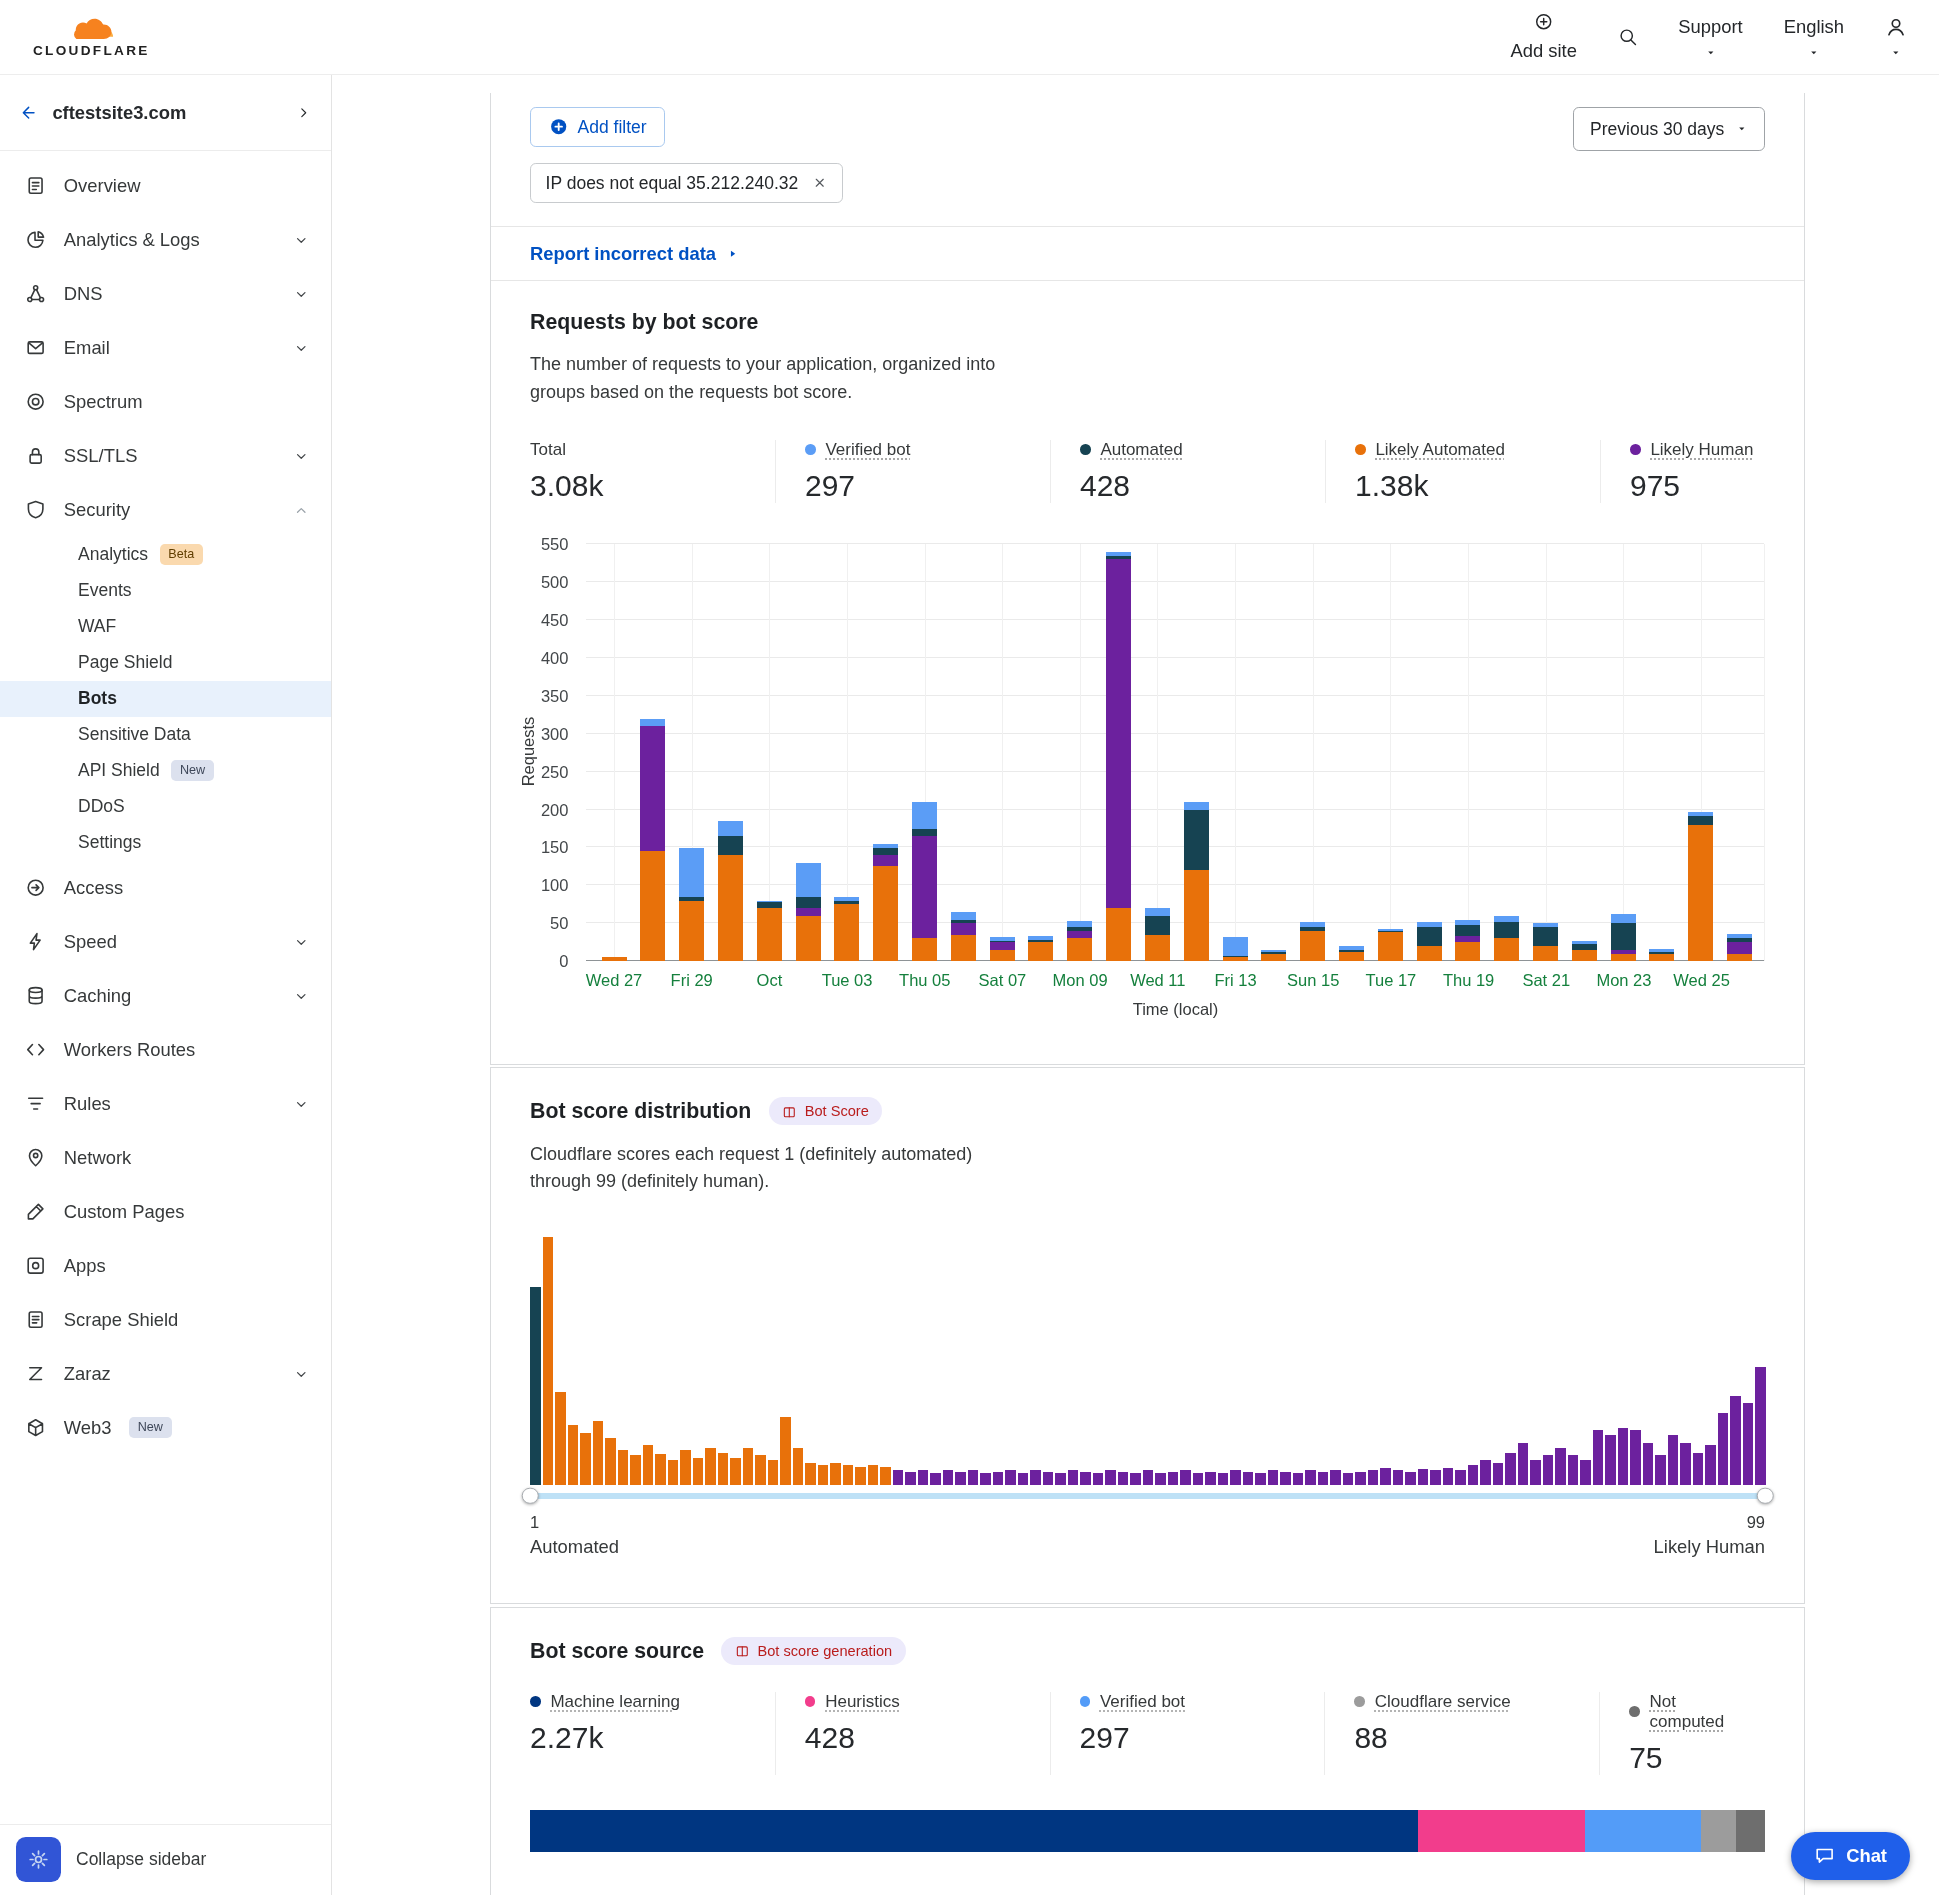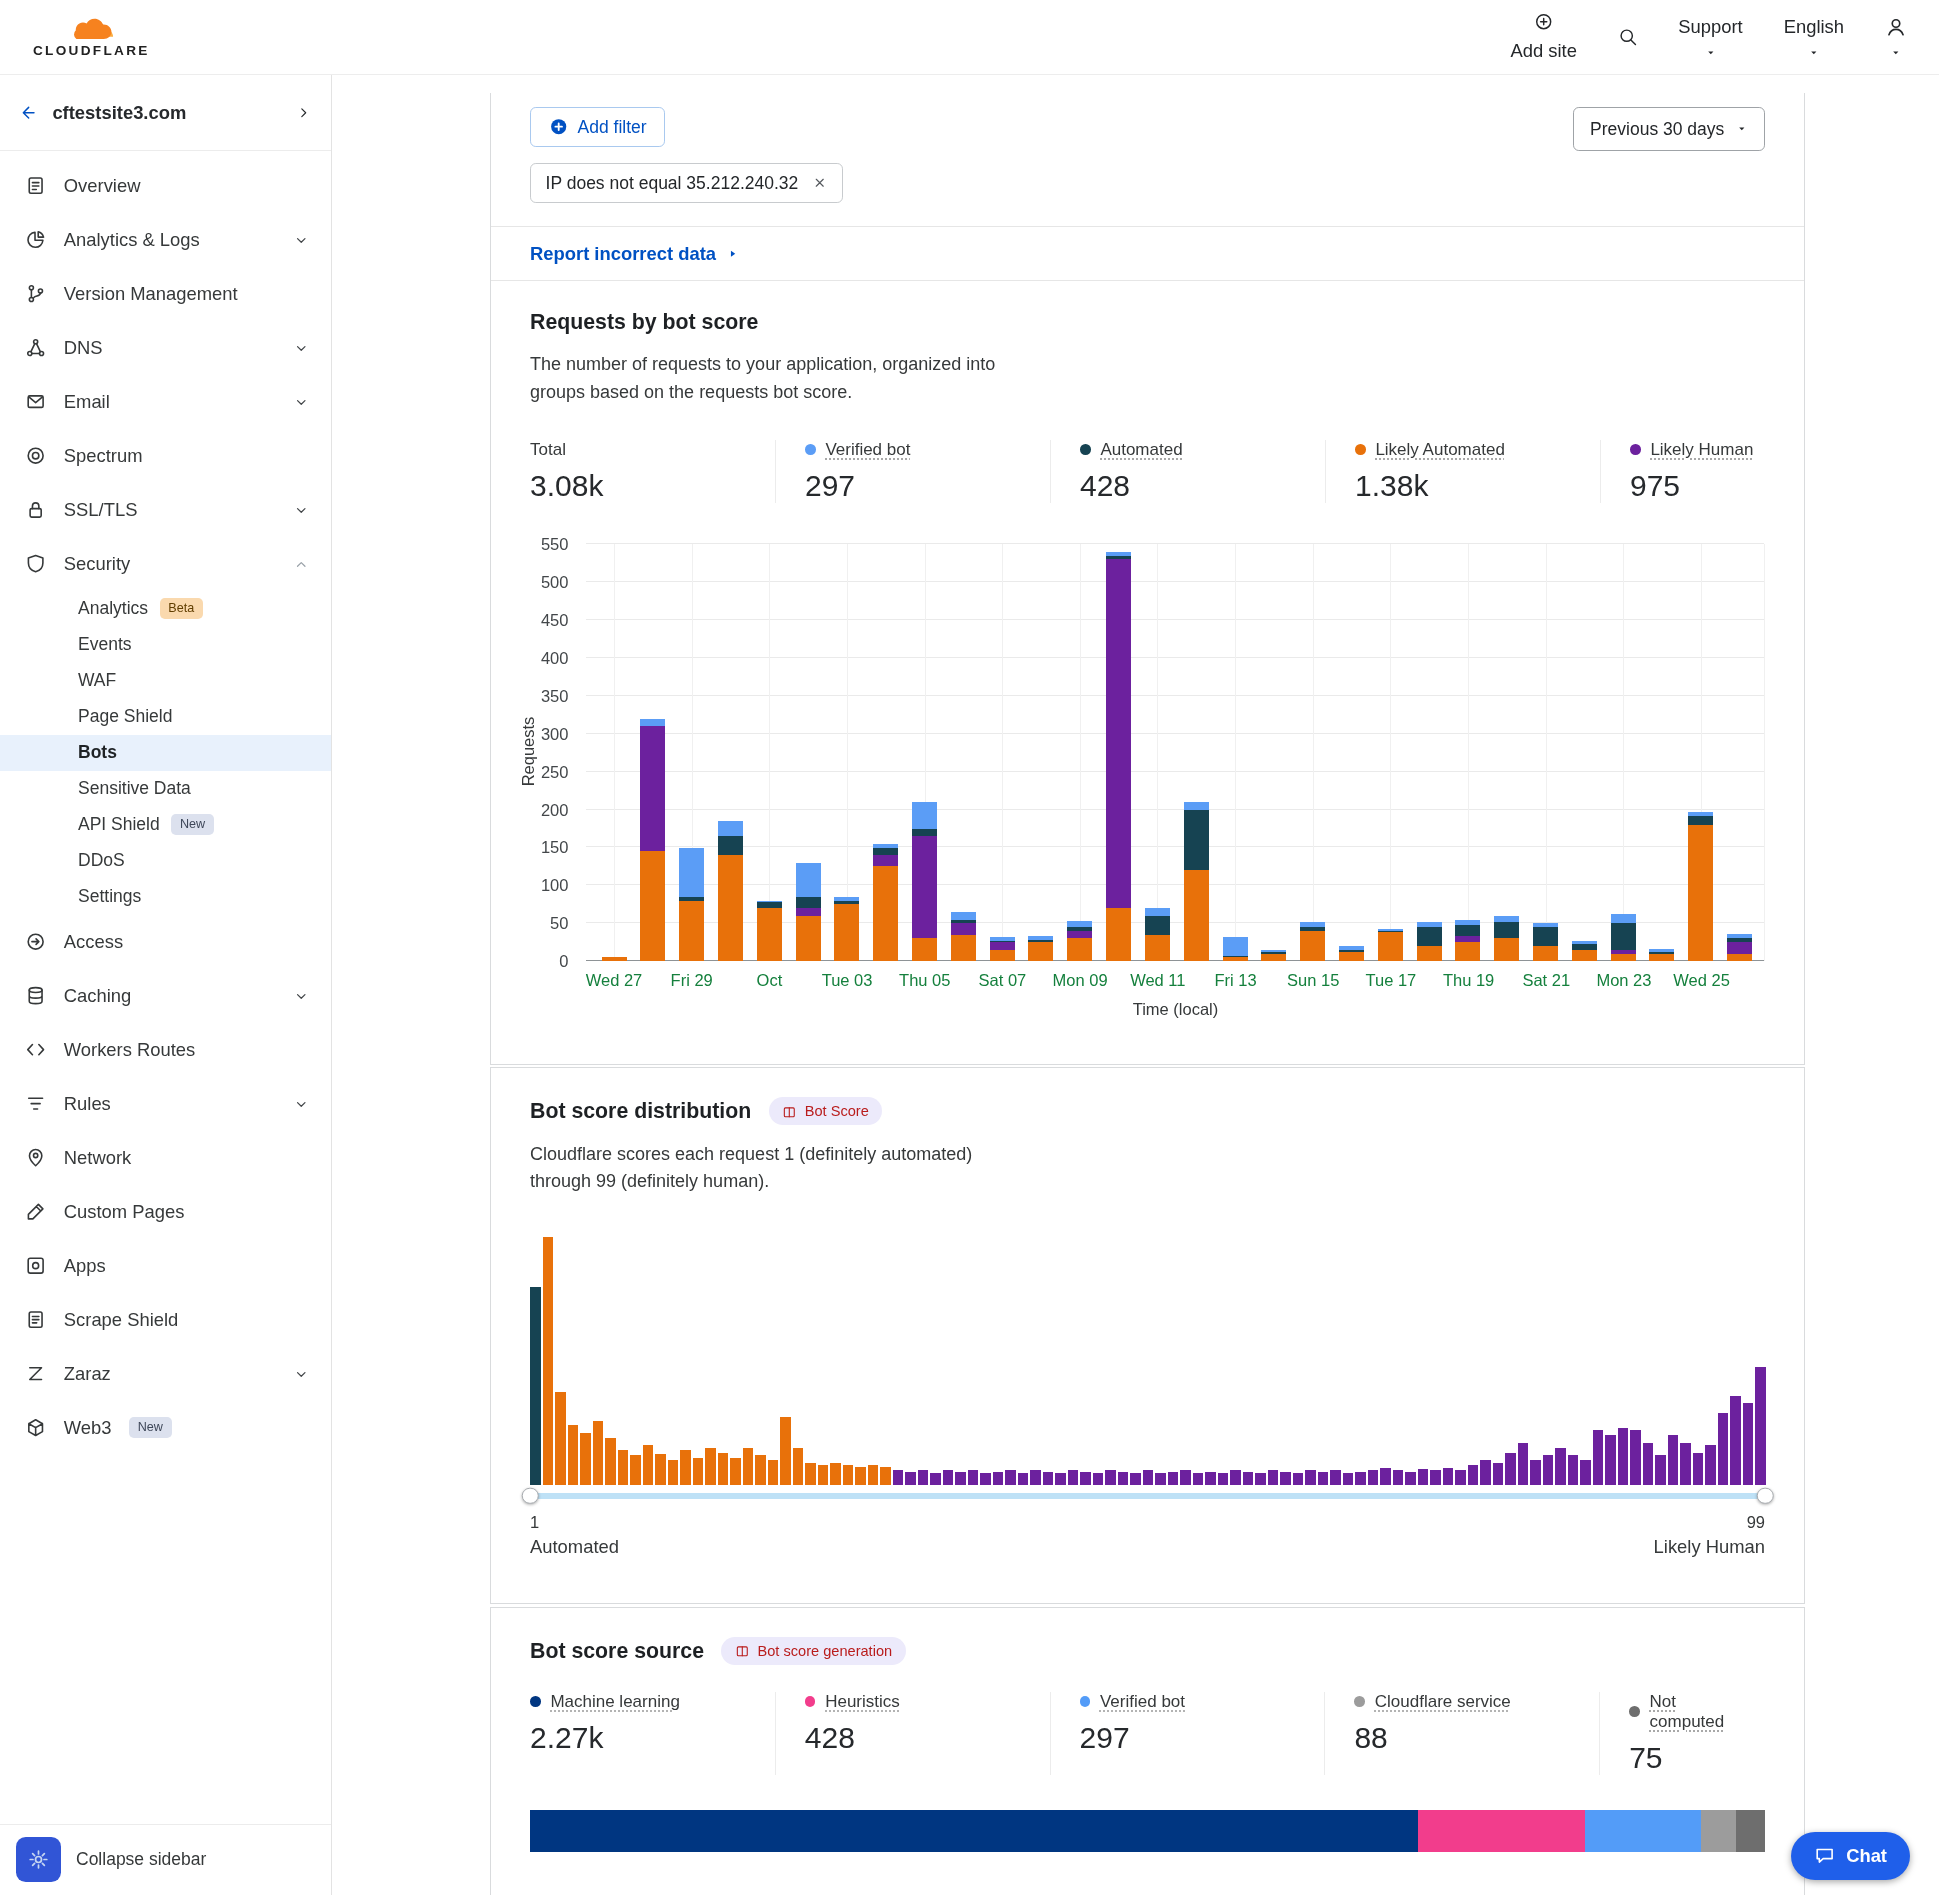--- a/index.html
+++ b/index.html
@@ -216,29 +216,20 @@
           <path d="M9.4 3.2a7 7 0 1 0 7.4 7.4H9.4z"></path>
           <path d="M12.4 2.6a7 7 0 0 1 5 5h-5z"></path>
         </svg>
         <span>Analytics &amp; Logs</span>
         <svg viewBox="0 0 20 20" class="svgi nav-ch" style="width: 16.5px; height: 16.5px; margin-left: auto;">
           <path d="M5.5 8l4.5 4.5L14.5 8"></path>
         </svg>
       </div>
       <div class="nav-item">
         <svg viewBox="0 0 20 20" class="svgi nav-ic">
-          <circle cx="6" cy="4.5" r="1.9"></circle>
-          <circle cx="6" cy="15.5" r="1.9"></circle>
-          <circle cx="14.5" cy="7.5" r="1.9"></circle>
-          <path d="M6 6.4v7.2M14.5 9.4c0 3.2-4.4 2.4-6.2 4.2"></path>
-        </svg>
-        <span>Version Management</span>
-      </div>
-      <div class="nav-item">
-        <svg viewBox="0 0 20 20" class="svgi nav-ic">
           <circle cx="10" cy="4.5" r="1.9"></circle>
           <circle cx="4.5" cy="15.5" r="1.9"></circle>
           <circle cx="15.5" cy="15.5" r="1.9"></circle>
           <path d="M9.2 6.2l-3.6 7.5M10.8 6.2l3.6 7.5M6.4 15.5h7.2"></path>
         </svg>
         <span>DNS</span>
         <svg viewBox="0 0 20 20" class="svgi nav-ch" style="width: 16.5px; height: 16.5px; margin-left: auto;">
           <path d="M5.5 8l4.5 4.5L14.5 8"></path>
         </svg>
       </div>
@@ -306,20 +297,29 @@
       </div>
       <div class="nav-sub-item">
         <span>Settings</span>
       </div>
       <div class="nav-item">
         <svg viewBox="0 0 20 20" class="svgi nav-ic">
           <circle cx="10" cy="10" r="7"></circle>
           <path d="M6.5 10H13M10.4 7.4L13 10l-2.6 2.6"></path>
         </svg>
         <span>Access</span>
+      </div>
+      <div class="nav-item">
+        <svg viewBox="0 0 20 20" class="svgi nav-ic">
+          <path d="M11.2 2.5L5 11.4h3.8L8 17.5l6.2-8.9h-3.8z"></path>
+        </svg>
+        <span>Speed</span>
+        <svg viewBox="0 0 20 20" class="svgi nav-ch" style="width: 16.5px; height: 16.5px; margin-left: auto;">
+          <path d="M5.5 8l4.5 4.5L14.5 8"></path>
+        </svg>
       </div>
       <div class="nav-item">
         <svg viewBox="0 0 20 20" class="svgi nav-ic">
           <ellipse cx="10" cy="4.8" rx="6" ry="2.3"></ellipse>
           <path d="M4 4.8v10.4c0 1.3 2.7 2.3 6 2.3s6-1 6-2.3V4.8M4 10c0 1.3 2.7 2.3 6 2.3s6-1 6-2.3"></path>
         </svg>
         <span>Caching</span>
         <svg viewBox="0 0 20 20" class="svgi nav-ch" style="width: 16.5px; height: 16.5px; margin-left: auto;">
           <path d="M5.5 8l4.5 4.5L14.5 8"></path>
         </svg>

